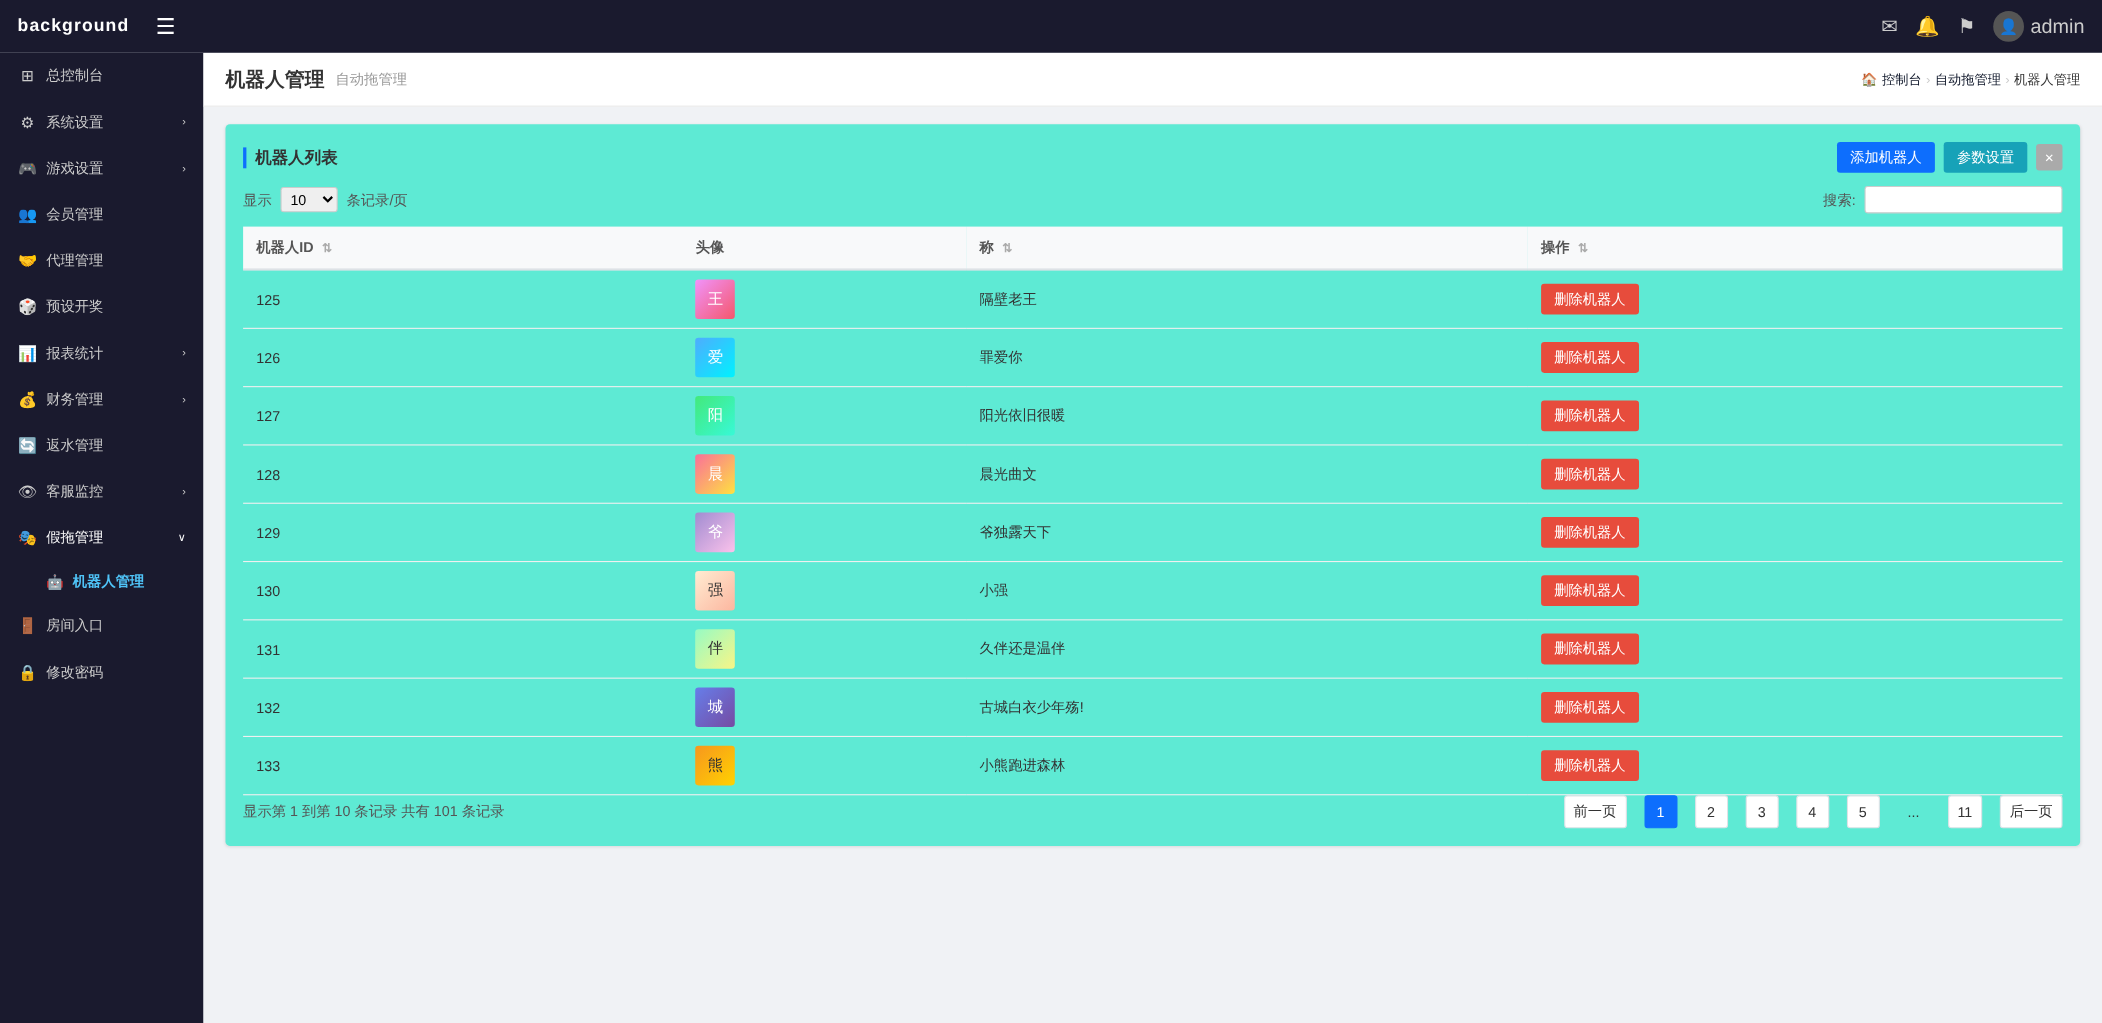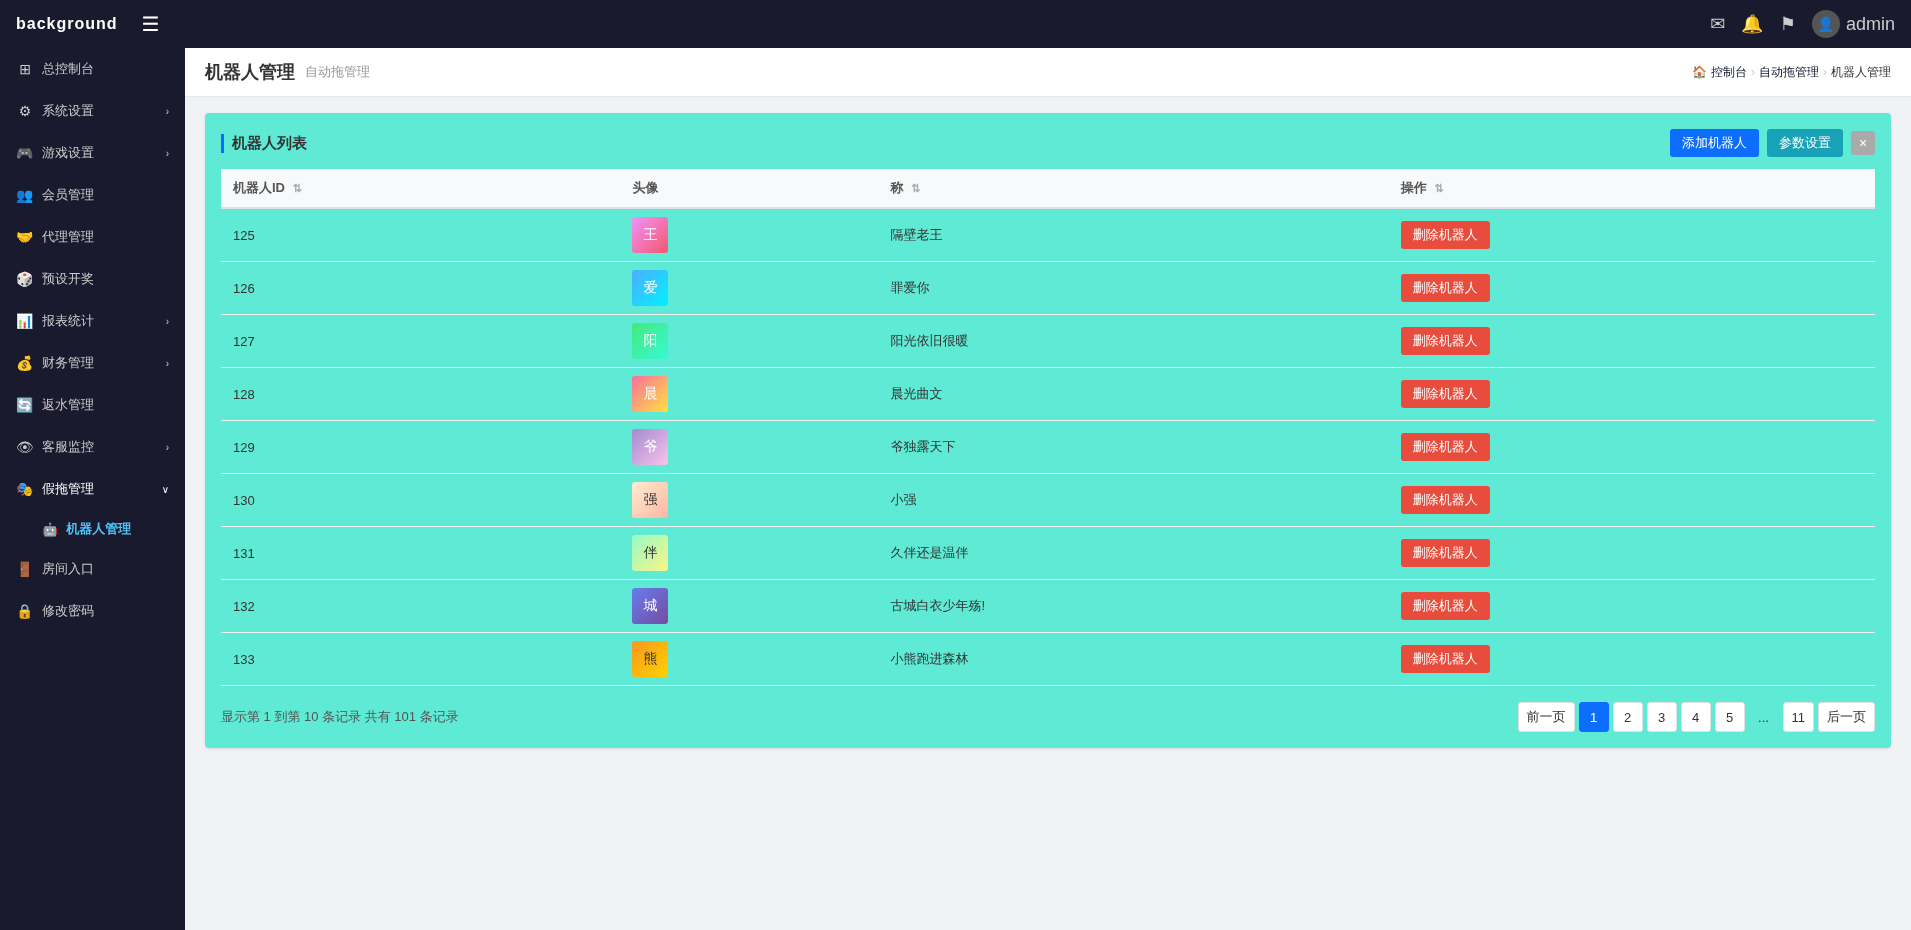--- a/index.html
+++ b/index.html
@@ -171,25 +171,24 @@
       color: #fff;
       font-size: 14px;
     }
     .sort-icon { color: #aaa; font-size: 11px; margin-left: 4px; }
 
     
     .pagination-area {
       display: flex;
       align-items: center;
       justify-content: space-between;
-      margin-top: 16px;
       font-size: 13px;
       color: #555;
     }
-    .pagination { display: flex; align-items: center; gap: 4px; justify-content: flex-end; }
+    .pagination { display: flex; align-items: center; gap: 16px; justify-content: flex-end; }
     .page-btn {
       min-width: 30px;
       height: 30px;
       border: 1px solid #dee2e6;
       background: #fff;
       border-radius: 3px;
       cursor: pointer;
       font-size: 13px;
       color: #333;
       display: flex;
@@ -346,20 +345,36 @@
 
         <div class="card-header">
           <span class="card-title">机器人列表</span>
           <div class="actions">
             <button class="btn btn-primary">添加机器人</button>
             <button class="btn btn-success">参数设置</button>
             <button class="btn btn-close">×</button>
           </div>
         </div>
 
+        <div class="toolbar">
+          <div class="left">
+            <span>显示</span>
+            <select>
+              <option>10</option>
+              <option>25</option>
+              <option>50</option>
+              <option>100</option>
+            </select>
+            <span>条记录/页</span>
+          </div>
+          <div class="right">
+            <span>搜索:</span>
+            <input type="text" style="">
+          </div>
+        </div>
 
         <table class="data-table">
           <thead>
             <tr>
               <th>机器人ID <span class="sort-icon">⇅</span></th>
               <th>头像</th>
               <th>称 <span class="sort-icon">⇅</span></th>
               <th>操作 <span class="sort-icon">⇅</span></th>
             </tr>
           </thead>

